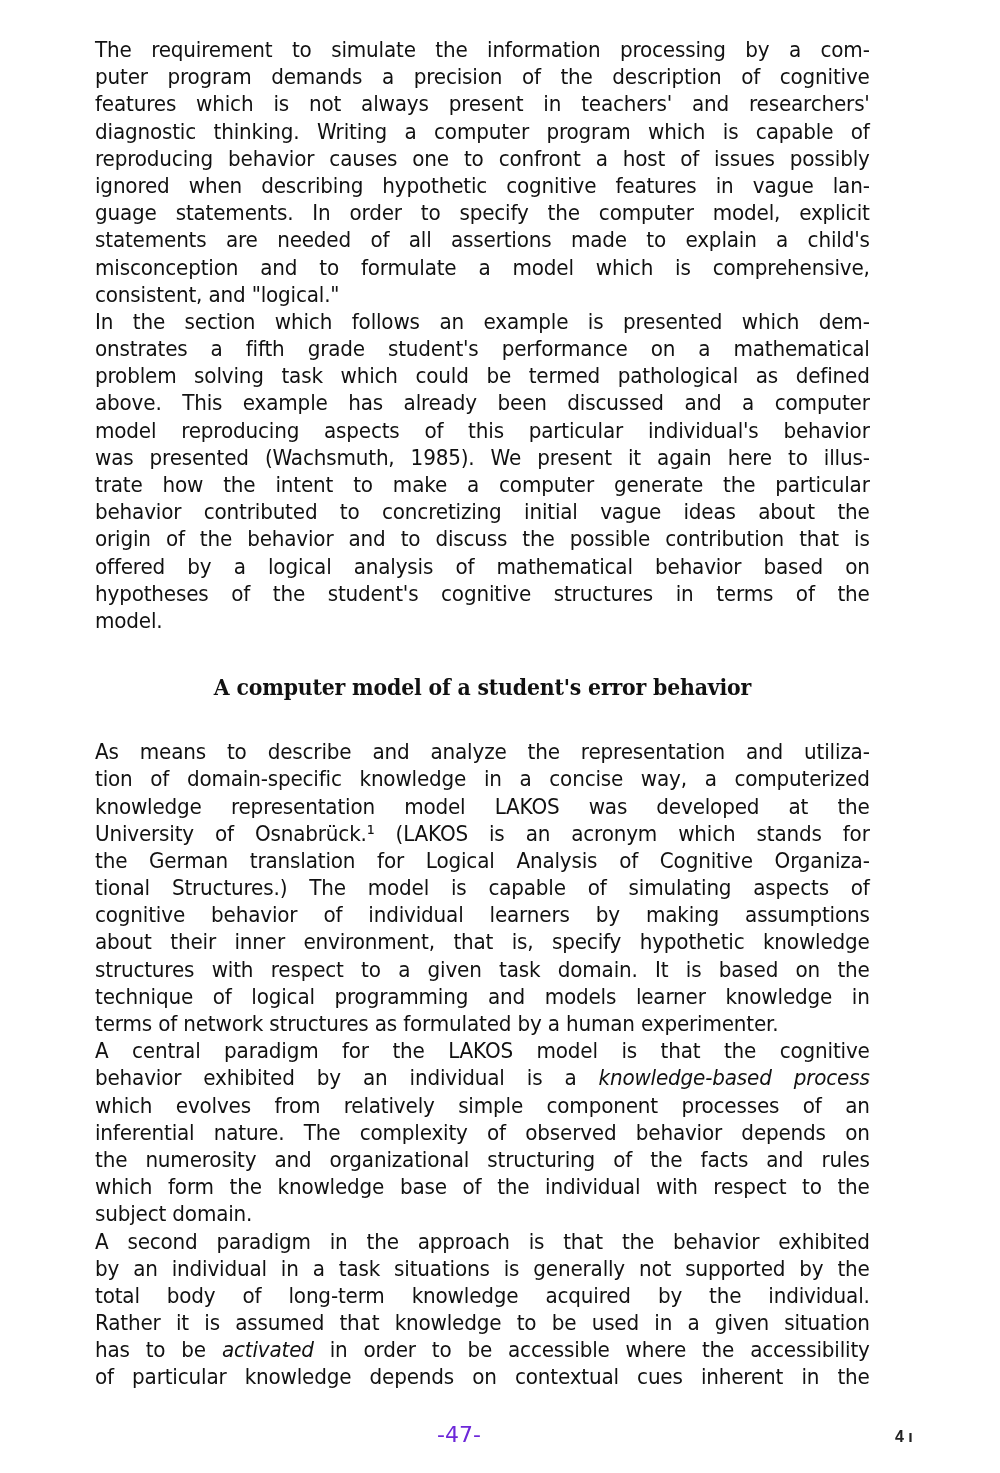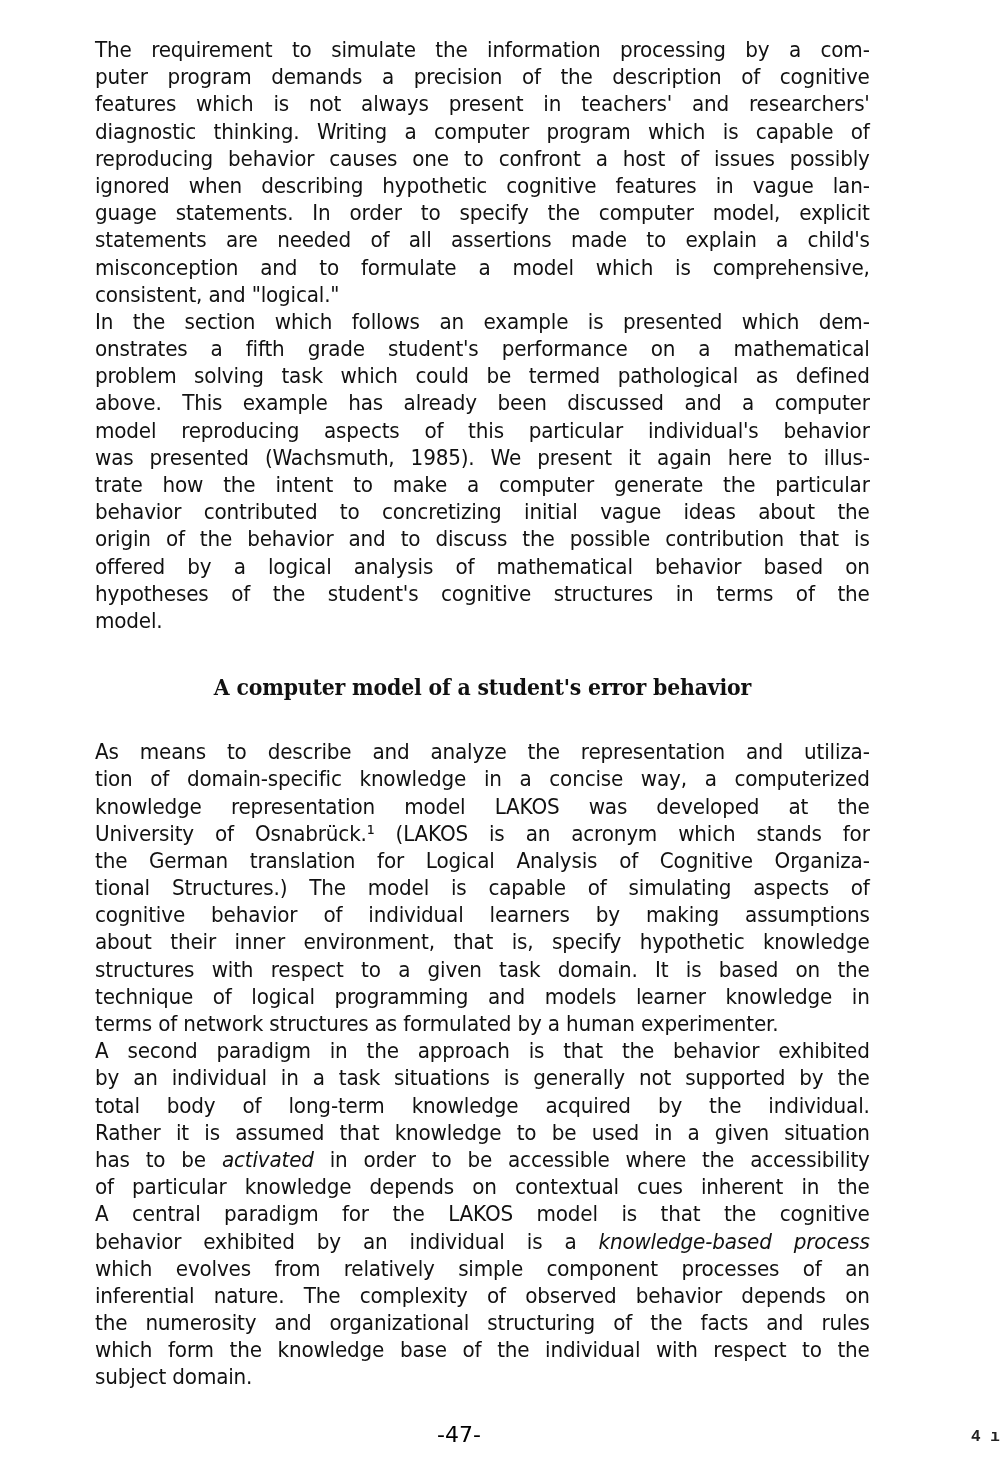--- a/index.html
+++ b/index.html
@@ -25,25 +25,25 @@
     font-size: 22px;
     text-align: center;
     margin: 40px 0 38px 0;
     transform: scaleX(0.93);
     transform-origin: center top;
     letter-spacing: -0.2px;
   }
   em { font-style: italic; }
   .page-number {
     position: absolute; left: 437px; top: 1422px;
-    font-family: "DejaVu Sans", sans-serif; font-size: 22px; color: #000000;
+    font-family: "DejaVu Sans", sans-serif; font-size: 22px; color: #6d28d9;
   }
   .scan-mark {
-    position: absolute; left: 971px; top: 1428px;
-    font-family: Liberation Mono, monospace; font-size: 16px; font-weight: bold; color: #222;
+    position: absolute; left: 895px; top: 1428px;
+    font-family: Liberation Sans, sans-serif; font-size: 16px; font-weight: bold; color: #222;
   }
 </style>
 </head>
 <body>
 
 <div class="page">
   <div id="p1">
       <div class="line">The requirement to simulate the information processing by a com-</div>
       <div class="line">puter program demands a precision of the description of cognitive</div>
       <div class="line">features which is not always present in teachers' and researchers'</div>
@@ -76,33 +76,33 @@
       <div class="line">knowledge representation model LAKOS  was developed at the</div>
       <div class="line">University of Osnabrück.¹ (LAKOS is an acronym which stands for</div>
       <div class="line">the German translation for Logical Analysis of Cognitive Organiza-</div>
       <div class="line">tional Structures.) The model is capable of simulating aspects of</div>
       <div class="line">cognitive behavior of individual learners by making assumptions</div>
       <div class="line">about their inner environment, that is, specify hypothetic knowledge</div>
       <div class="line">structures with respect to a given task domain. It is based on the</div>
       <div class="line">technique of logical programming and models learner knowledge in</div>
       <div class="line last">terms of network structures as formulated by a human experimenter.</div>
     </div>
-  <div id="p5">
-      <div class="line">A second paradigm in the approach is that the behavior exhibited</div>
-      <div class="line">by an individual in a task situations is generally not supported by the</div>
-      <div class="line">total body of long-term knowledge acquired by the individual.</div>
-      <div class="line">Rather it is assumed that knowledge to be used in a given situation</div>
-      <div class="line"><span>has to be  </span><em>activated</em><span>  in order to be accessible where the accessibility</span></div>
-      <div class="line">of particular knowledge depends on contextual cues inherent in the</div>
-    </div>
   <div id="p4">
       <div class="line">A central paradigm for the LAKOS model is that the cognitive</div>
       <div class="line"><span>behavior exhibited by an individual is a </span><em>knowledge-based process</em><span></span></div>
       <div class="line">which evolves from relatively simple component processes of an</div>
       <div class="line">inferential nature. The complexity of observed behavior depends on</div>
       <div class="line">the numerosity and organizational structuring of the facts and rules</div>
       <div class="line">which form the knowledge base of the individual with respect to the</div>
       <div class="line last">subject domain.</div>
     </div>
+  <div id="p5">
+      <div class="line">A second paradigm in the approach is that the behavior exhibited</div>
+      <div class="line">by an individual in a task situations is generally not supported by the</div>
+      <div class="line">total body of long-term knowledge acquired by the individual.</div>
+      <div class="line">Rather it is assumed that knowledge to be used in a given situation</div>
+      <div class="line"><span>has to be  </span><em>activated</em><span>  in order to be accessible where the accessibility</span></div>
+      <div class="line">of particular knowledge depends on contextual cues inherent in the</div>
+    </div>
 </div>
 
 <div class="page-number">-47-</div>
 <div class="scan-mark">4 ı</div>
 
 </body></html>

